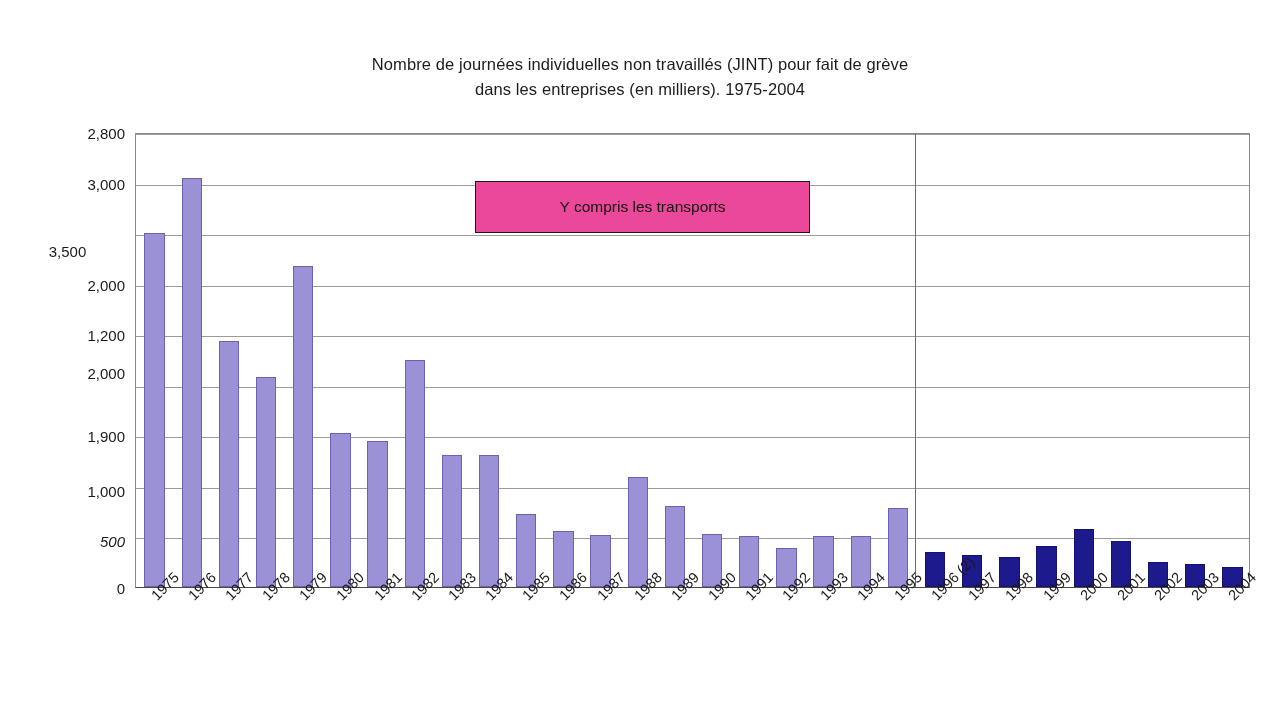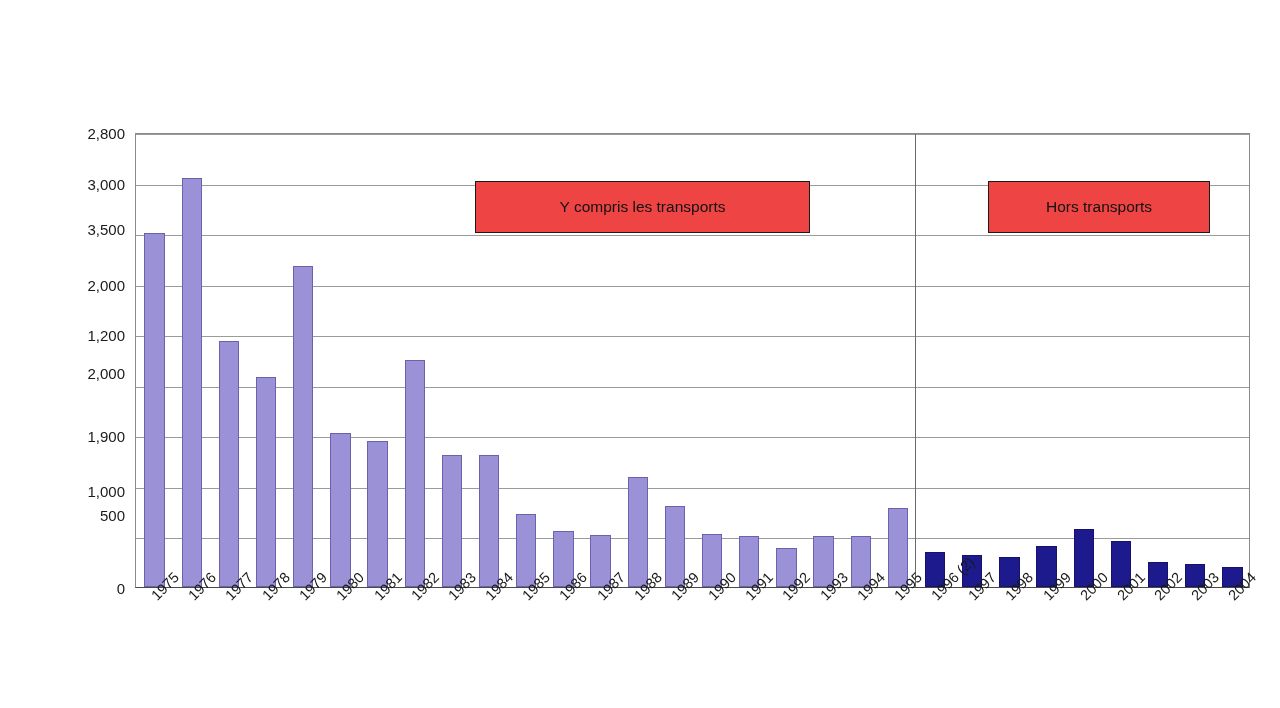--- a/index.html
+++ b/index.html
@@ -131,21 +131,21 @@
     color: #1a1a1a;
     white-space: nowrap;
     transform-origin: left top;
     transform: rotate(-45deg);
   }
 
   
   .annotation {
     position: absolute;
     border: 1px solid #1a1a1a;
-    background: #ef4444;
+    background: #ec4899;
     font-size: 15.5px;
     color: #111111;
     display: flex;
     align-items: center;
     justify-content: center;
     box-sizing: border-box;
     white-space: nowrap;
   }
   #annotation-included {
     left: 475px;
@@ -158,30 +158,34 @@
     top: 181px;
     width: 222px;
     height: 52px;
   }
 </style>
 </head>
 <body>
 
 <div id="chart-root">
 
+  <div class="chart-title">
+    <span>Nombre de journées individuelles non travaillés (JINT) pour fait de grève</span>
+    <span class="line2">dans les entreprises (en milliers). 1975-2004</span>
+  </div>
 
   <div class="y-labels">
       <div class="ytick-label" style="top: 455px;">0</div>
-      <div class="ytick-label" style="top: 382px;">500</div>
+      <div class="ytick-label" style="top: 408px; font-style: italic;">500</div>
       <div class="ytick-label" style="top: 358px;">1,000</div>
       <div class="ytick-label" style="top: 303.333px;">1,900</div>
       <div class="ytick-label" style="top: 240px;">2,000</div>
       <div class="ytick-label" style="top: 202.222px;">1,200</div>
       <div class="ytick-label" style="top: 151.667px;">2,000</div>
-      <div class="ytick-label" style="top: 96px;">3,500</div>
+      <div class="ytick-label" style="top: 118px; text-align: center;">3,500</div>
       <div class="ytick-label" style="top: 50.5556px;">3,000</div>
       <div class="ytick-label" style="top: 0px;">2,800</div>
     </div>
 
   <div class="plot-wrap">
     <div class="plot-area">
       <div class="gridlines-layer">
           <div class="gridline" style="top: 404.444px;"></div>
           <div class="gridline" style="top: 353.889px;"></div>
           <div class="gridline" style="top: 303.333px;"></div>
@@ -258,17 +262,14 @@
       <div class="xtick-label" style="left: 978.917px;">2001</div>
       <div class="xtick-label" style="left: 1016.08px;">2002</div>
       <div class="xtick-label" style="left: 1053.25px;">2003</div>
       <div class="xtick-label" style="left: 1090.42px;">2004</div>
     </div>
 
   <div class="annotation" id="annotation-included">
     <span>Y compris les transports</span>
   </div>
 
-  <div class="annotation" id="annotation-excluded">
-    <span>Hors transports</span>
-  </div>
 
 </div>
 
 </body></html>

